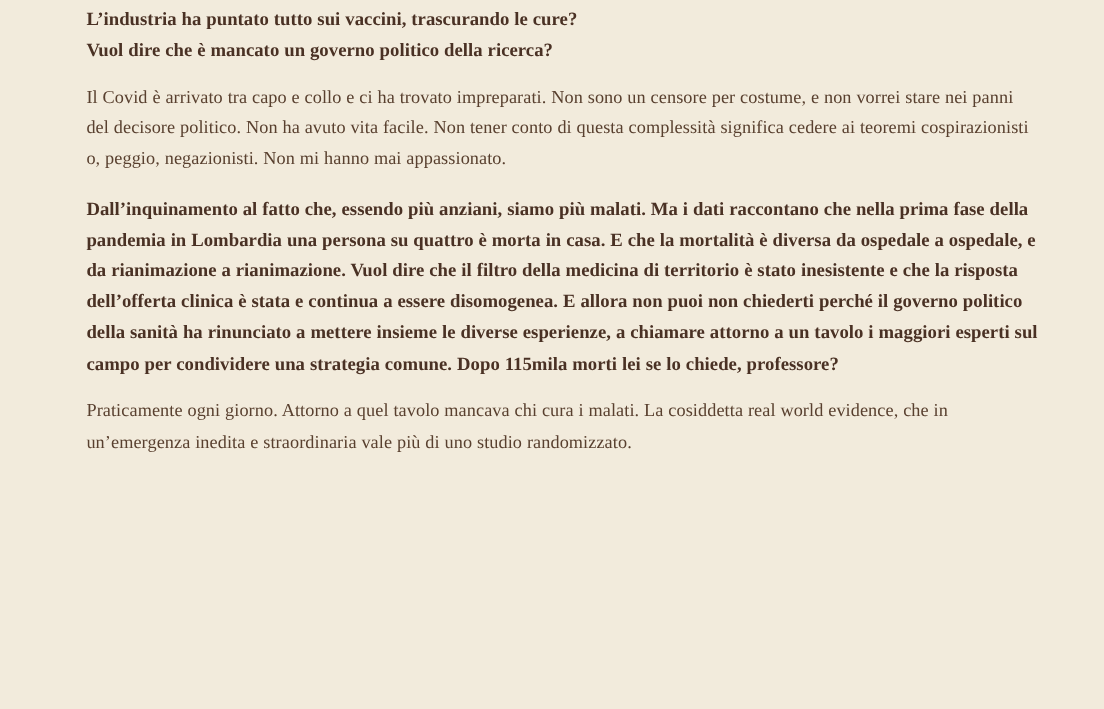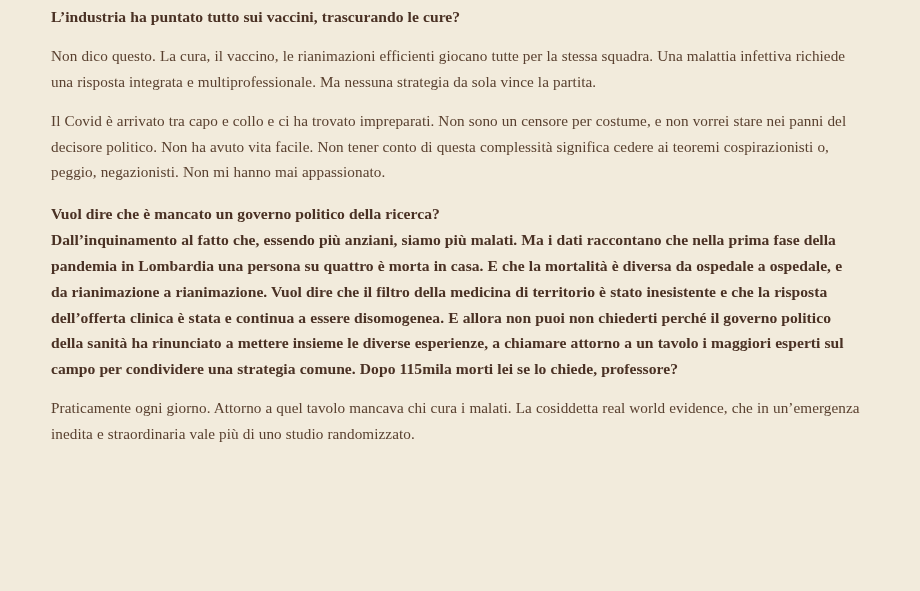--- a/index.html
+++ b/index.html
@@ -12,21 +12,21 @@
     height: 591px;
     background: #f2ebdc;
     font-family: "Liberation Serif", "DejaVu Serif", serif;
     color: #53392b;
     overflow: hidden;
   }
   #article {
     box-sizing: border-box;
     width: 920px;
     min-height: 591px;
-    padding: 4px 55px 0 51px;
+    padding: 4px 55px 0 72px;
     background: #f2ebdc;
   }
   .para {
     margin: 0;
     padding: 0;
     font-size: 15.2px;
     line-height: 25.6px;
     letter-spacing: 0.005em;
     color: #53392b;
     text-align: left;
@@ -73,25 +73,24 @@
     height: 46px;
   }
 </style>
 </head>
 <body style="background: rgb(242, 235, 220); color: rgb(83, 57, 43);">
 
 <div id="article" style="background: rgb(242, 235, 220);">
 
   <p class="para question short">L’industria ha puntato tutto sui vaccini, trascurando le cure?</p>
 
-  <p class="para answer wide">Non dico questo. La cura, il vaccino, le rianimazioni efficienti giocano tutte per la stessa squadra. Una malattia infettiva richiede una risposta integrata e multiprofessionale. Ma nessuna strategia da sola vince la partita.</p>
+
+  <p class="para question short">Vuol dire che è mancato un governo politico della ricerca?</p>
 
   <p class="para answer narrow">Il Covid è arrivato tra capo e collo e ci ha trovato impreparati. Non sono un censore per costume, e non vorrei stare nei panni del decisore politico. Non ha avuto vita facile. Non tener conto di questa complessità significa cedere ai teoremi cospirazionisti o, peggio, negazionisti. Non mi hanno mai appassionato.</p>
-
-  <p class="para question short">Vuol dire che è mancato un governo politico della ricerca?</p>
 
 
   <p class="para question block">Dall’inquinamento al fatto che, essendo più anziani, siamo più malati. Ma i dati raccontano che nella prima fase della pandemia in Lombardia una persona su quattro è morta in casa. E che la mortalità è diversa da ospedale a ospedale, e da rianimazione a rianimazione. Vuol dire che il filtro della medicina di territorio è stato inesistente e che la risposta dell’offerta clinica è stata e continua a essere disomogenea. E allora non puoi non chiederti perché il governo politico della sanità ha rinunciato a mettere insieme le diverse esperienze, a chiamare attorno a un tavolo i maggiori esperti sul campo per condividere una strategia comune. Dopo 115mila morti lei se lo chiede, professore?</p>
 
   <p class="para answer wide">Praticamente ogni giorno. Attorno a quel tavolo mancava chi cura i malati. La cosiddetta real world evidence, che in un’emergenza inedita e straordinaria vale più di uno studio randomizzato.</p>
 
   <div id="spacer-bottom"></div>
 </div>
 
 </body></html>

